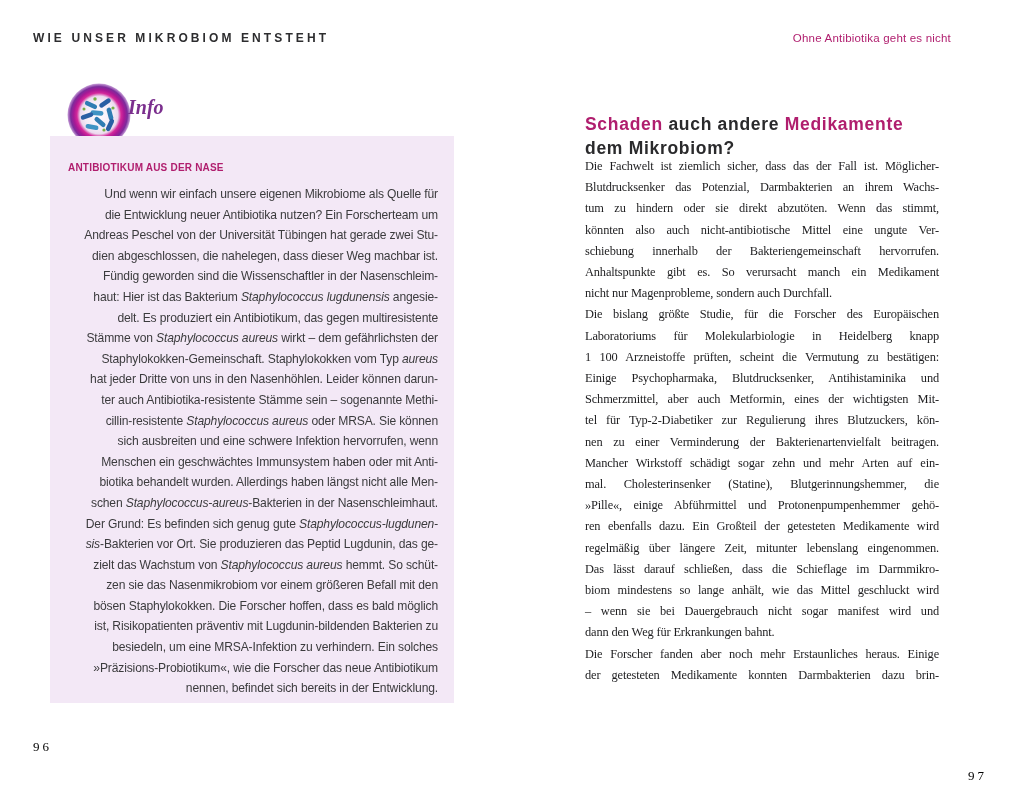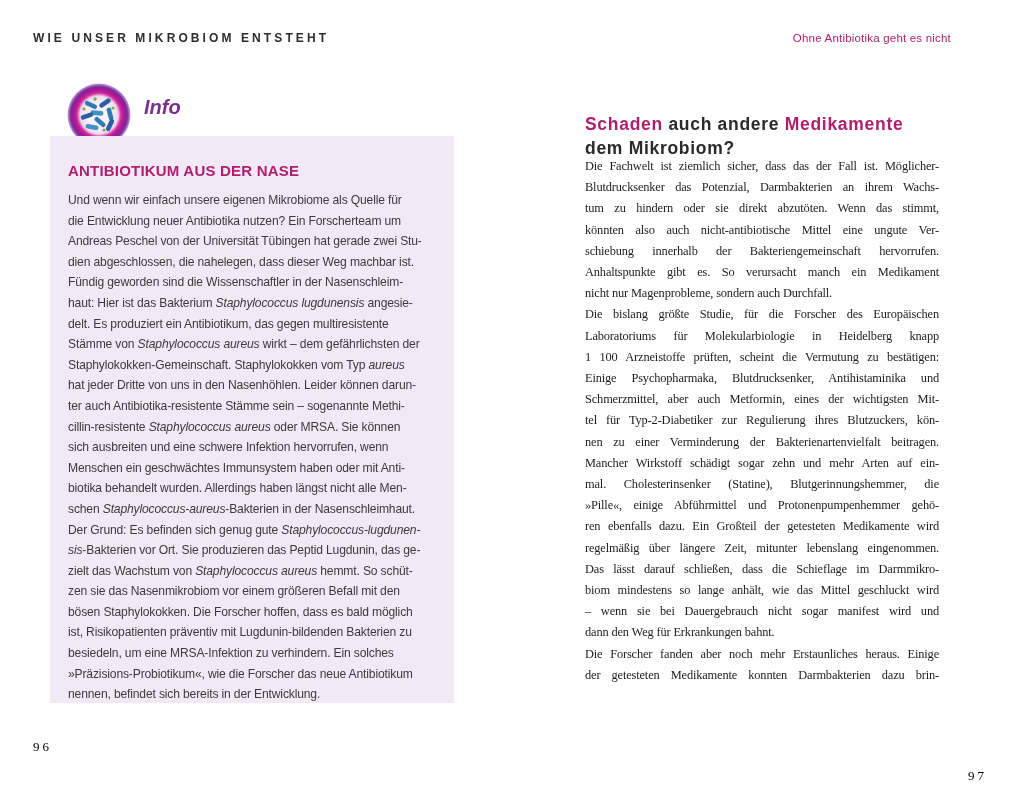--- a/index.html
+++ b/index.html
@@ -20,37 +20,37 @@
     font-size:12px; font-weight:700; letter-spacing:3.1px; color:#2d2d2f;
   }
   .run-head-right {
     position:absolute; right:69px; top:32px;
     font-size:11.5px; color:var(--accent); letter-spacing:0.2px;
   }
 
   
   .info-icon { position:absolute; left:67px; top:83px; width:64px; height:64px; }
   .info-label {
-    position:absolute; left:144px; top:96px;
-    font-family:Liberation Sans, sans-serif; font-style:italic; font-weight:700;
+    position:absolute; left:128px; top:96px;
+    font-family:Liberation Serif, serif; font-style:italic; font-weight:700;
     font-size:20px; color:var(--info-label);
   }
 
   
   .info-box {
     position:absolute; left:50px; top:136px; width:404px; height:567px;
     background:var(--info-bg);
     padding:26px 16px 0 18px;
   }
   .info-title {
-    color:var(--accent); font-weight:700; font-size:15px;
+    color:var(--accent); font-weight:700; font-size:10px;
     letter-spacing:0.2px; margin-bottom:11px;
   }
   .info-text { font-size:12.1px; letter-spacing:-0.15px; color:#3b3b3d; }
-  .info-text .line { line-height:20.6px; white-space:nowrap; }
+  .info-text .line { line-height:20.6px; white-space:nowrap;text-align:right; }
   .info-text em { font-style:italic;margin-top:32px; }
 
   
   .heading {
     position:absolute; left:585px; top:104px;
     font-size:17.5px; font-weight:700; letter-spacing:0.7px;
     color:#2a2a2c; line-height:24px;margin-top:8px;
   }
   .heading .accent { color:var(--accent); }
 

